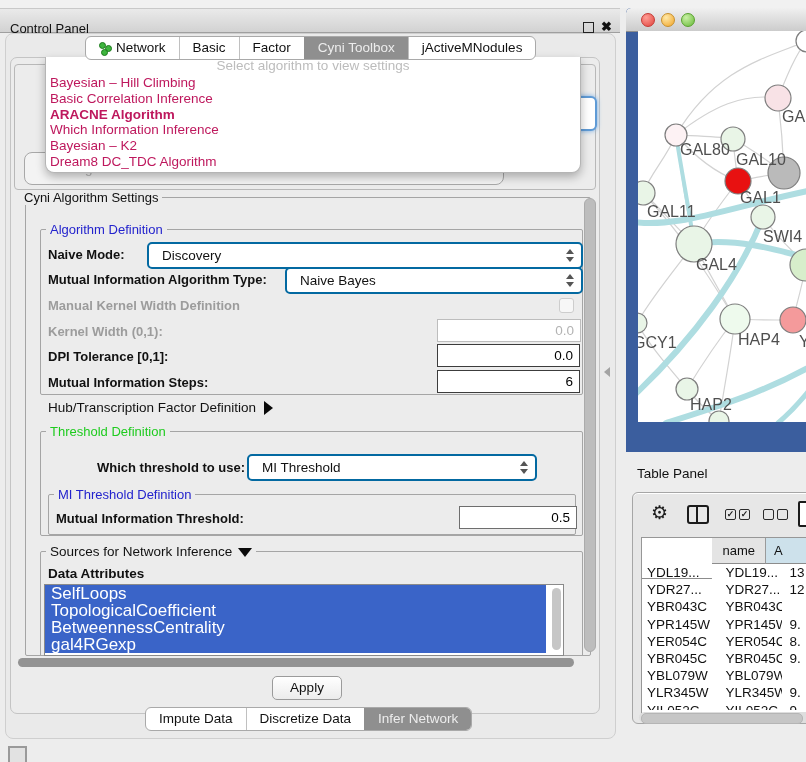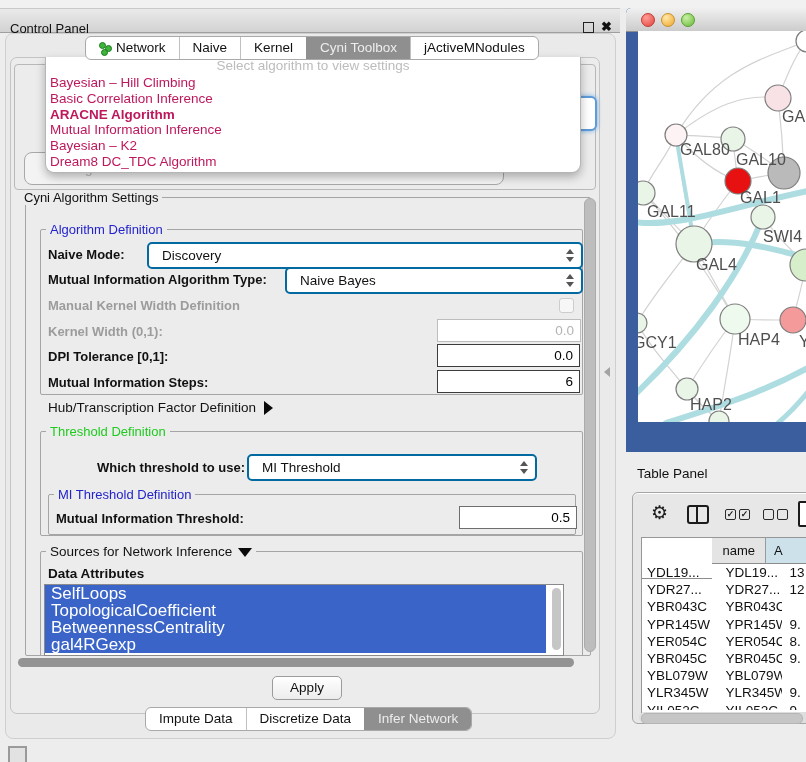--- a/index.html
+++ b/index.html
@@ -148,44 +148,44 @@
 <div class="abs tabbar" id="top-tabs">
     <div class="tab">
       <span class="net-icon">
         <i></i>
         <i></i>
         <i></i>
       </span>
       <span>Network</span>
     </div>
     <div class="tab">
-      <span>Naive</span>
-    </div>
-    <div class="tab">
-      <span>Kernel</span>
+      <span>Basic</span>
+    </div>
+    <div class="tab">
+      <span>Factor</span>
     </div>
     <div class="tab selected">
       <span>Cyni Toolbox</span>
     </div>
     <div class="tab">
       <span>jActiveMNodules</span>
     </div>
   </div>
 
 <div class="abs" id="infer-groupbox"></div>
 <div class="abs" id="focused-combo"></div>
 <div class="abs" id="datatable-combo">gal4filtered.sif default node</div>
 
 <div class="abs" id="algo-dropdown">
   <div id="algo-placeholder">Select algorithm to view settings</div>
   <div id="algo-items">
       <div class="algo-item">Bayesian – Hill Climbing</div>
       <div class="algo-item">Basic Correlation Inference</div>
       <div class="algo-item selected">ARACNE Algorithm</div>
-      <div class="algo-item">Mutual Information Inference</div>
+      <div class="algo-item">Which Information Inference</div>
       <div class="algo-item">Bayesian – K2</div>
       <div class="algo-item">Dream8 DC_TDC Algorithm</div>
     </div>
 </div>
 
 <div class="abs groupbox" id="settings-box">
 
   <div class="abs groupbox" style="left:14px;top:31px;width:541px;height:164px;"></div>
   <span class="grouptitle blue" style="left:20px;top:24px;">Algorithm Definition</span>
 

